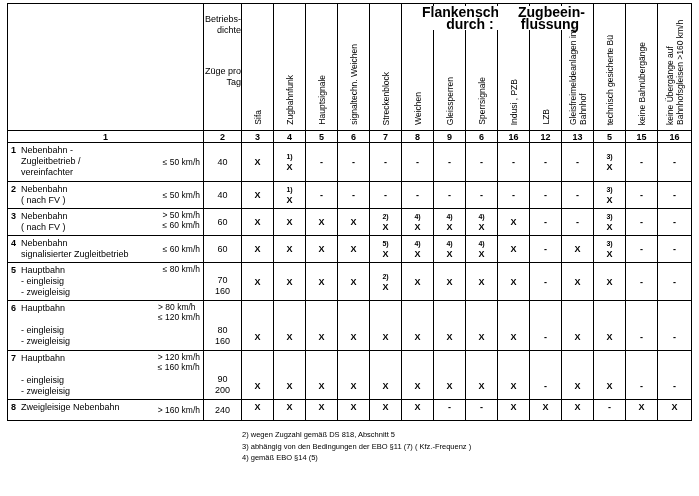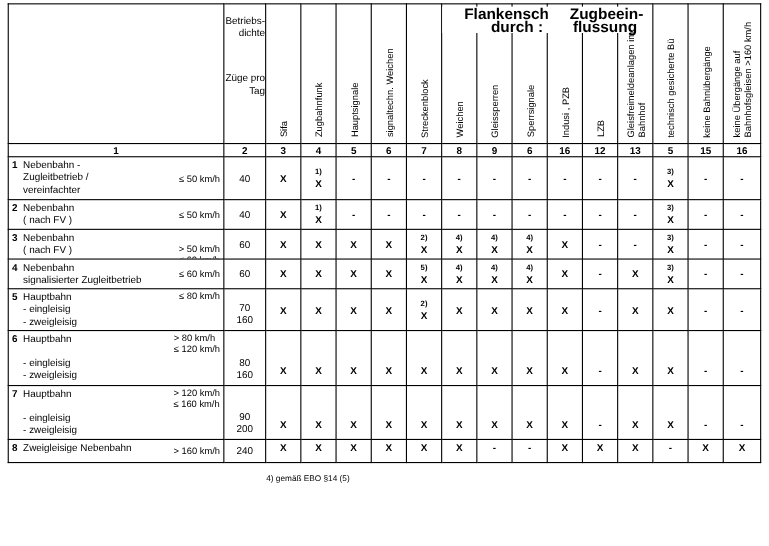--- a/index.html
+++ b/index.html
@@ -164,21 +164,21 @@
           <div style="position:relative">
             <div class="line">
               <span><span class="num">3</span><span>Nebenbahn</span></span>
               <span class="speed"></span>
             </div>
             <div class="line">
               <span><span class="num"></span><span>( nach FV )</span></span>
               <span class="speed"></span>
             </div>
           </div>
-          <div style="position: absolute; right: 3px; font-size: 8.5px; line-height: 10px; text-align: center; white-space: nowrap; top: 12px;">
+          <div style="position: absolute; right: 3px; font-size: 8.5px; line-height: 10px; text-align: center; white-space: nowrap; top: 1px;">
             <div>&gt; 50 km/h</div>
             <div>≤ 60 km/h</div>
           </div>
         </td>
         <td class="density">
           <div>60</div>
         </td>
         <td class="cell"><span>X</span></td>
         <td class="cell"><span>X</span></td>
         <td class="cell"><span>X</span></td>
@@ -382,14 +382,16 @@
         <td class="cell" style="vertical-align: bottom; padding-bottom: 8px;"><span>X</span></td>
         <td class="cell" style="vertical-align: bottom; padding-bottom: 8px;"><span>X</span></td>
         <td class="cell" style="vertical-align: bottom; padding-bottom: 8px;"><span>-</span></td>
         <td class="cell" style="vertical-align: bottom; padding-bottom: 8px;"><span>X</span></td>
         <td class="cell" style="vertical-align: bottom; padding-bottom: 8px;"><span>X</span></td>
       </tr>
     </tbody>
 </table>
 
 <div class="footnotes" id="footnotes">
+    <div>2) wegen Zugzahl gemäß DS 818, Abschnitt 5</div>
+    <div>3) abhängig von den Bedingungen der EBO §11 (7)  ( Kfz.-Frequenz )</div>
     <div>4) gemäß EBO §14 (5)</div>
   </div>
 
 </body></html>

